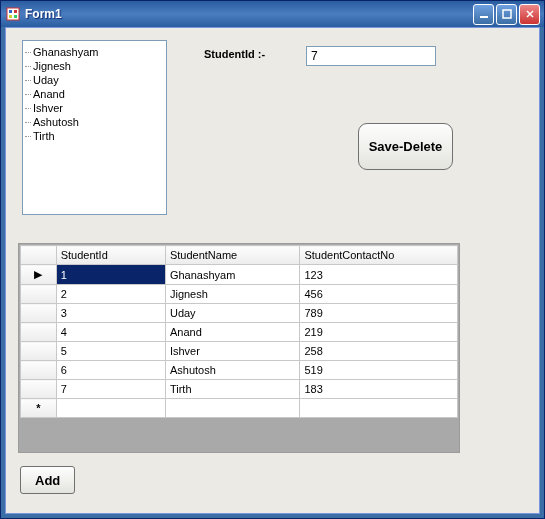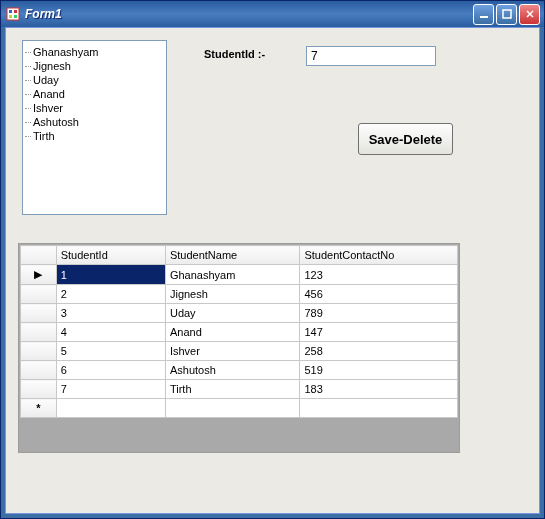--- a/index.html
+++ b/index.html
@@ -28,21 +28,21 @@
     padding: 0 4px;
     color: #fff;
     font-size: 12px;
   }
   .titlebar .app-icon {
     width: 16px; height: 16px;
     margin-right: 4px;
     display:inline-flex;align-items:center;justify-content:center;
   }
   .titlebar .app-icon svg { display:block; }
-  .titlebar .title { flex: 1; font-weight: bold; text-shadow: 1px 1px 1px #0a246a; font-style: italic; }
+  .titlebar .title { flex: 1; font-weight: bold; text-shadow: 1px 1px 1px #0a246a; }
   .titlebar .win-buttons { display: flex; gap: 2px; }
   .titlebar .win-btn {
     width: 21px; height: 21px;
     background: linear-gradient(to bottom,#6fa0e0 0%, #3b6ea5 100%);
     border: 1px solid #fff;
     border-radius: 3px;
     display:flex;align-items:center;justify-content:center;
     color:#fff;
     font-weight:bold;
     cursor:default;
@@ -94,26 +94,26 @@
     border:1px solid #7f9db9;
     background:#fff;
     padding:2px 4px;
     font: inherit;
     font-size:12px;
   }
   
   .btn-savedelete {
     position:absolute;
     left:352px; top:95px;
-    width:95px; height:32px;
+    width:95px; height:47px;
     font-size:13px;
     font-weight:bold;
     background:linear-gradient(to bottom,#fdfdfd,#e4e4de);
     border:1px solid #707070;
-    border-radius:3px;
+    border-radius:9px;
     cursor:default;
   }
   
   .grid-wrap {
     position:absolute;
     left:12px; top:215px;
     width:442px; height:210px;
     border:1px solid #9c9c9c;
     background:#a9a9a9;
     padding:1px;
@@ -249,21 +249,21 @@
             <tr>
               <td class="rowhdr"></td>
               <td>3</td>
               <td>Uday</td>
               <td>789</td>
             </tr>
             <tr>
               <td class="rowhdr"></td>
               <td>4</td>
               <td>Anand</td>
-              <td>147</td>
+              <td>219</td>
             </tr>
             <tr>
               <td class="rowhdr"></td>
               <td>5</td>
               <td>Ishver</td>
               <td>258</td>
             </tr>
             <tr>
               <td class="rowhdr"></td>
               <td>6</td>
@@ -280,16 +280,17 @@
               <td class="rowhdr">*</td>
               <td></td>
               <td></td>
               <td></td>
             </tr>
           </tbody>
       </table>
     </div>
 
     <div class="btn-row">
+      <button class="btn">Add</button>
     </div>
 
   </div>
 </div>
 
 </body></html>

